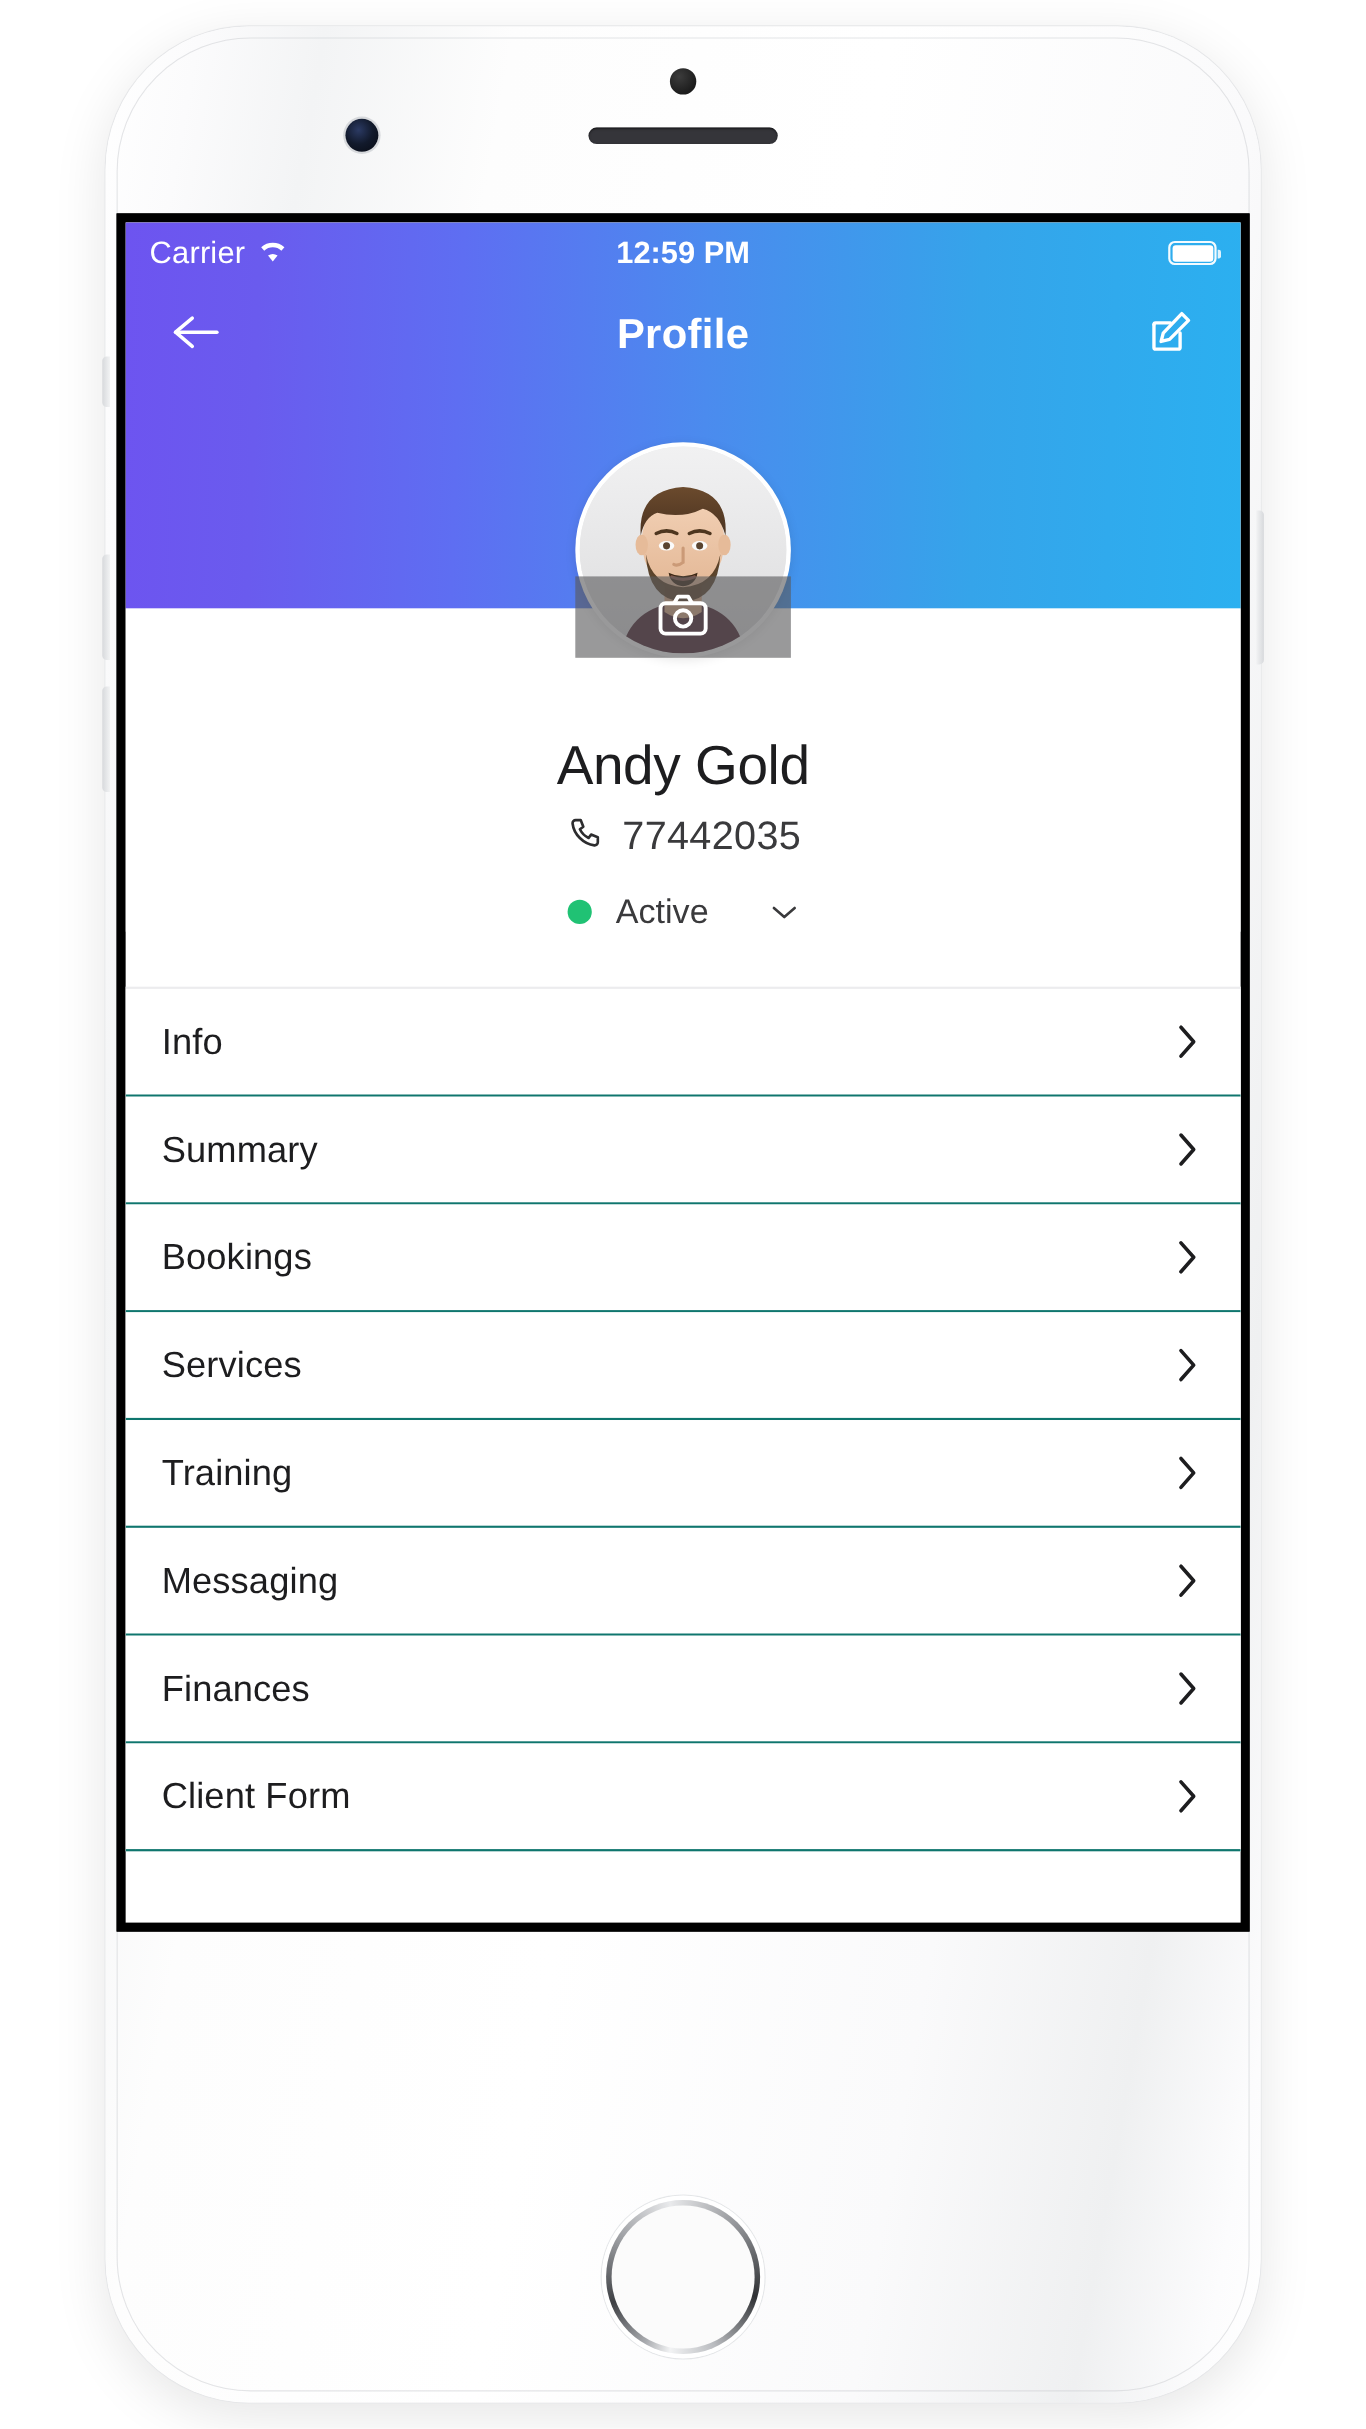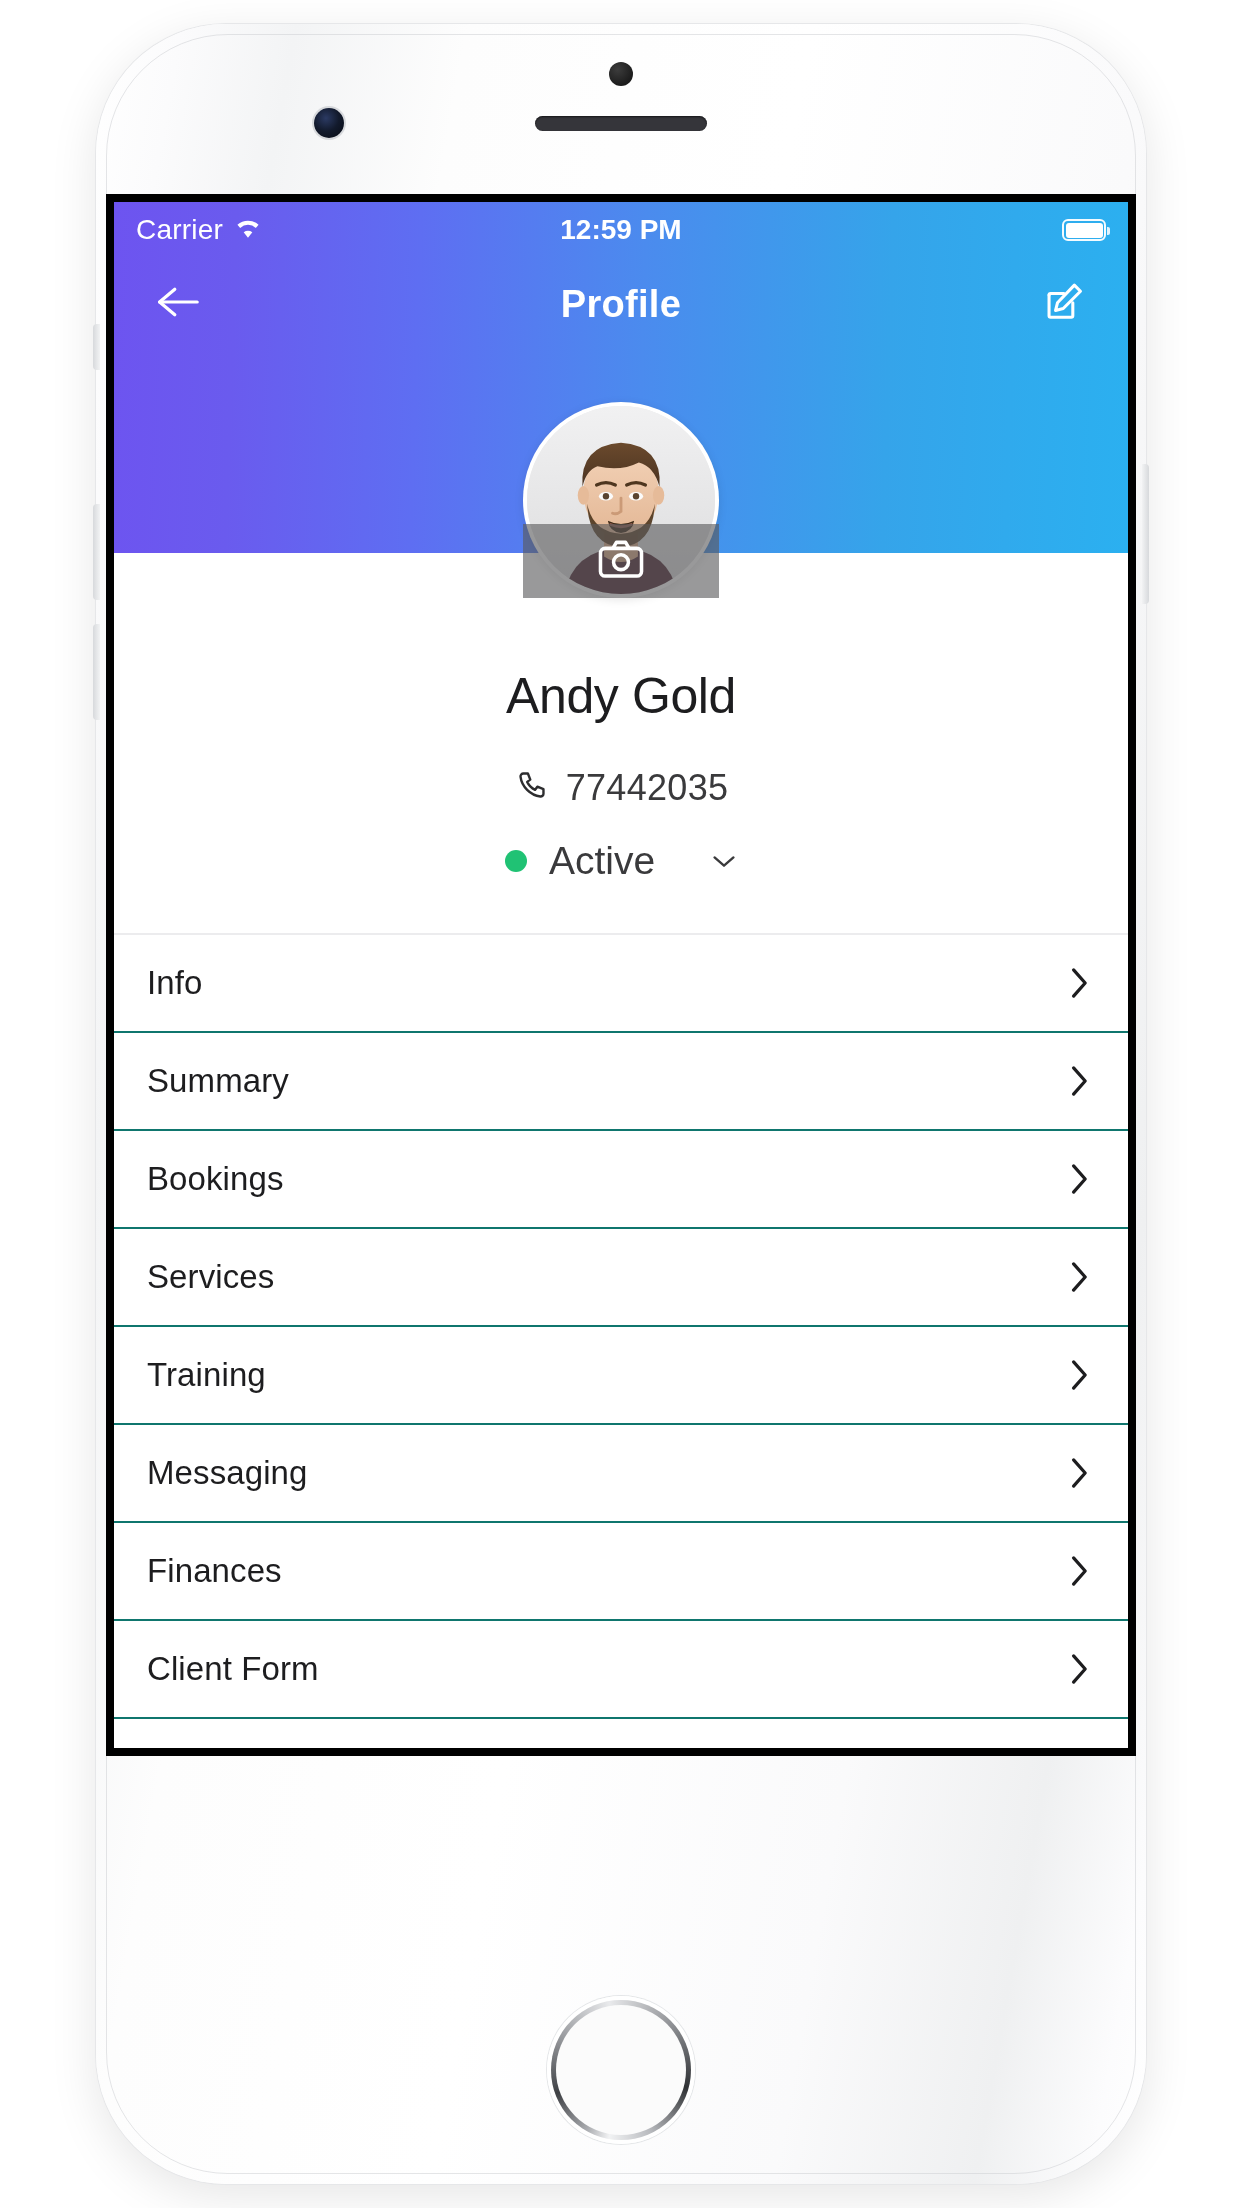--- a/index.html
+++ b/index.html
@@ -302,21 +302,21 @@
   .identity {
     padding-top: 118px;
     text-align: center;
     background: #ffffff;
   }
   .person-name {
     font-size: 50px;
     color: #1d1d1f;
     letter-spacing: -0.4px;
     line-height: 1;
-    margin-bottom: 46px;
+    margin-bottom: 18px;
   }
   .phone-row {
     display: flex;
     align-items: center;
     justify-content: center;
     gap: 18px;
     margin-bottom: 30px;
   }
   .phone-number {
     font-size: 36px;
@@ -328,21 +328,21 @@
     align-items: center;
     gap: 22px;
     cursor: pointer;
   }
   .status-dot {
     width: 22px; height: 22px;
     border-radius: 50%;
     background: #20c274;
   }
   .status-label {
-    font-size: 39px;
+    font-size: 31px;
     color: #3a3a3c;
   }
   .status-caret {
     width: 26px; height: 26px;
     display: flex;
     align-items: center;
     justify-content: center;
     margin-left: 34px;
   }
 

